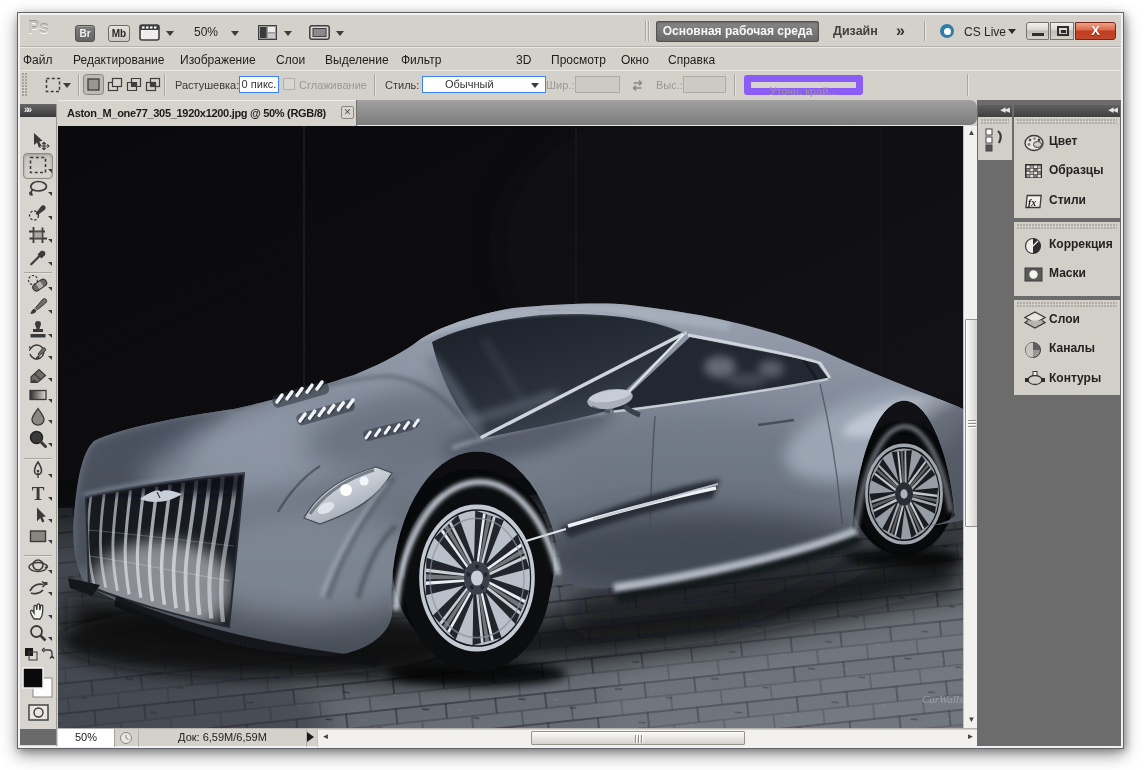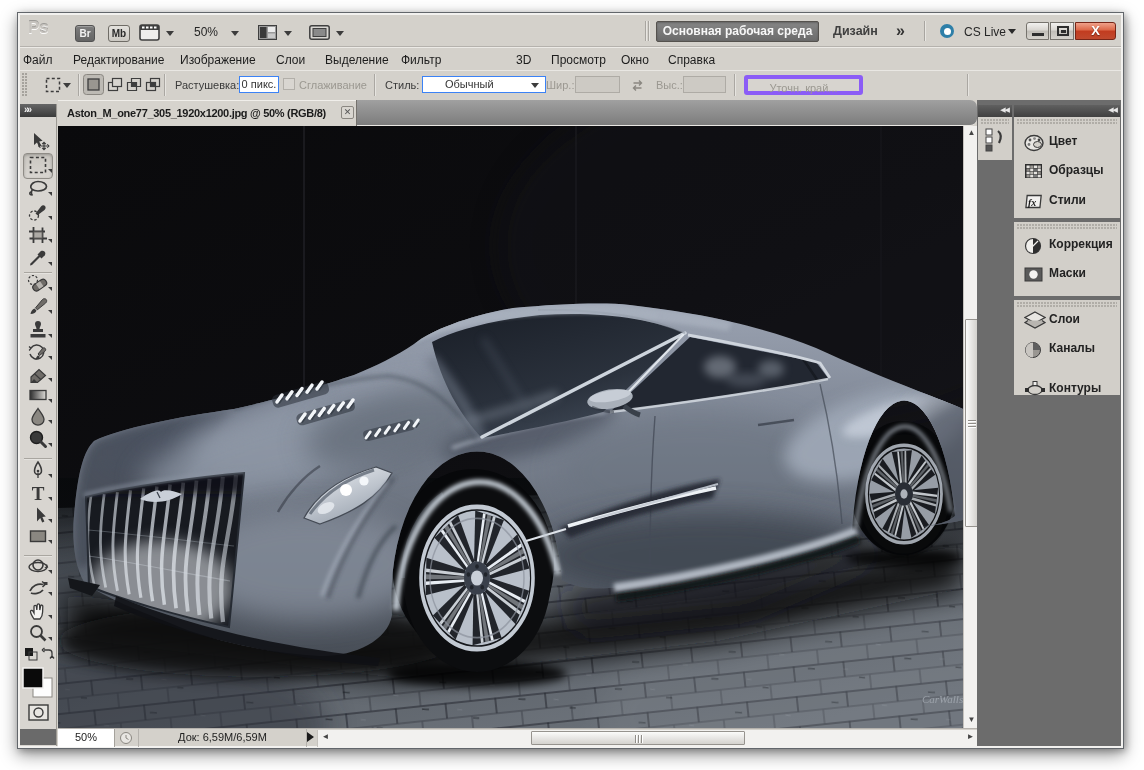--- a/index.html
+++ b/index.html
@@ -186,21 +186,21 @@
         <div class="obfield" style="left:402px; width:124px; text-align:left; padding-left:22px;">Обычный</div>
         <div class="dd" style="left:511px; top:13px;"></div>
         <div class="obtext obgray" style="left:526px;">Шир.:</div>
         <div class="obfield gray" style="left:555px; width:45px;"></div>
         <svg style="position:absolute;left:610px;top:10px" width="15" height="11" viewBox="0 0 15 11">
           <path d="M3.5 3 h8 m-2.5 -2.5 l2.5 2.5 l-2.5 2.5 M11.5 8 h-8 m2.5 -2.5 L3.5 8 l2.5 2.5" fill="none" stroke="#8a8781" stroke-width="1.4"></path>
         </svg>
         <div class="obtext obgray" style="left:636px;">Выс.:</div>
         <div class="obfield gray" style="left:663px; width:43px;"></div>
         <div class="obsep" style="left:714px;"></div>
-        <div style="position:absolute; left:724px; top:5px; width:119px; height:20px; border:4px solid #8b5cf6; border-radius:3px; background:#d7d4cf; color:#9b9891; font-size:11px; text-align:center; line-height:18px;">Уточн. край...</div>
+        <div style="position:absolute; left:724px; top:5px; width:119px; height:20px; border:7px solid #8b5cf6; border-radius:3px; background:#d7d4cf; color:#9b9891; font-size:11px; text-align:center; line-height:18px;">Уточн. край...</div>
         <div class="obsep" style="left:947px;"></div>
       </div>
 
       <div id="workarea">
         <div id="docwell">
           <div id="tabbar">
             <div id="tab">
               <div class="txt">Aston_M_one77_305_1920x1200.jpg @ 50% (RGB/8)</div>
               <div class="cls">✕</div>
             </div>
@@ -873,21 +873,21 @@
               <div class="lbl" style="top:3px;">Слои</div>
             </div>
             <div class="dkrow" style="top:39px;">
               <svg width="18" height="18" viewBox="0 0 18 18">
                 <circle cx="9" cy="9" r="7.5" fill="#9a9792" stroke="#3a3a3a"></circle>
                 <path d="M9 1.5 a7.5 7.5 0 0 0 0 15 z" fill="#c9c6c1"></path>
                 <path d="M9 1.5 a7.5 7.5 0 0 1 7.5 7.5 l-7.5 0 z" fill="#5f5f5f"></path>
               </svg>
               <div class="lbl" style="top:2px;">Каналы</div>
             </div>
-            <div class="dkrow" style="top:79px;">
+            <div class="dkrow" style="top:69px;">
               <svg width="22" height="18" viewBox="0 0 22 18">
                 <path d="M3 9 C7 3 15 3 19 9 C15 15 7 15 3 9 Z" fill="none" stroke="#3a3a3a" stroke-width="1.3"></path>
                 <rect x="1" y="7" width="4" height="4" fill="#2e2e2e"></rect>
                 <rect x="17" y="7" width="4" height="4" fill="#2e2e2e"></rect>
                 <rect x="9" y="0.5" width="4" height="4" fill="#f0efec" stroke="#3a3a3a"></rect>
               </svg>
               <div class="lbl" style="top:2px;">Контуры</div>
             </div>
           </div>
         </div>

